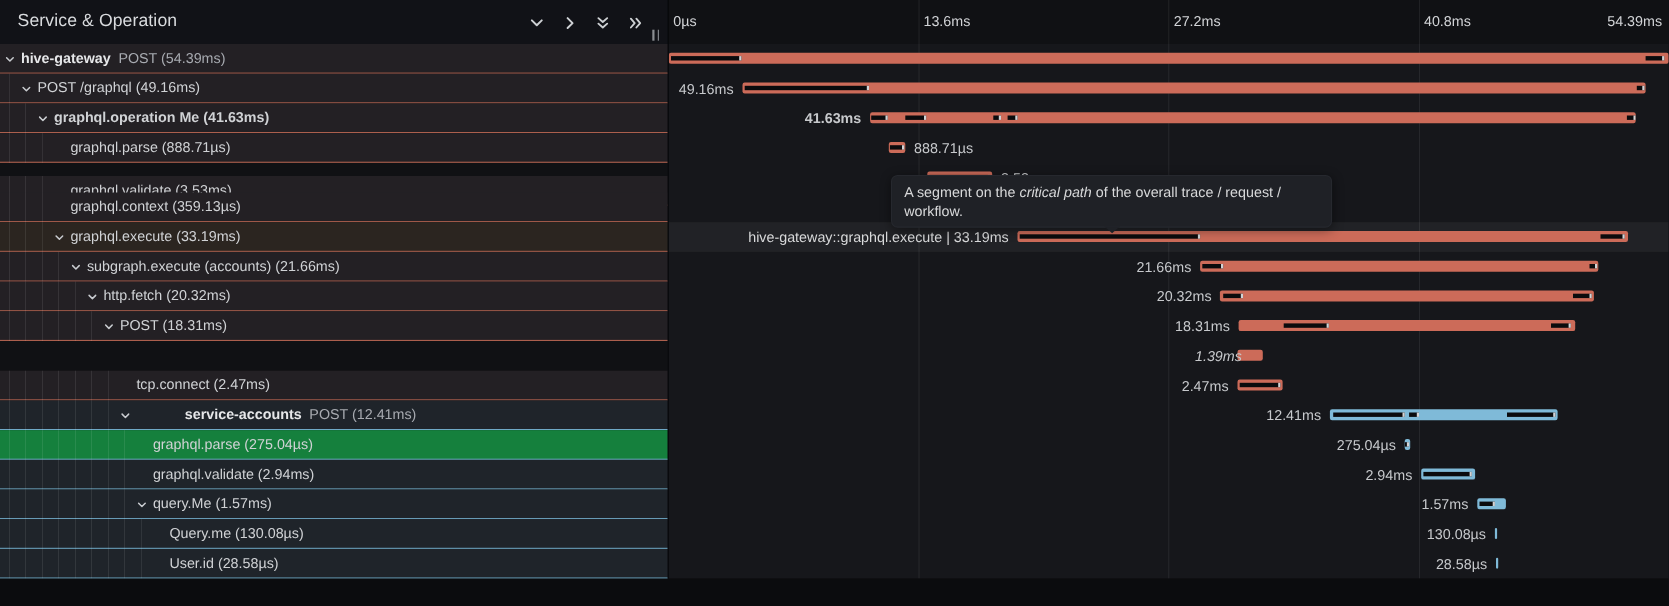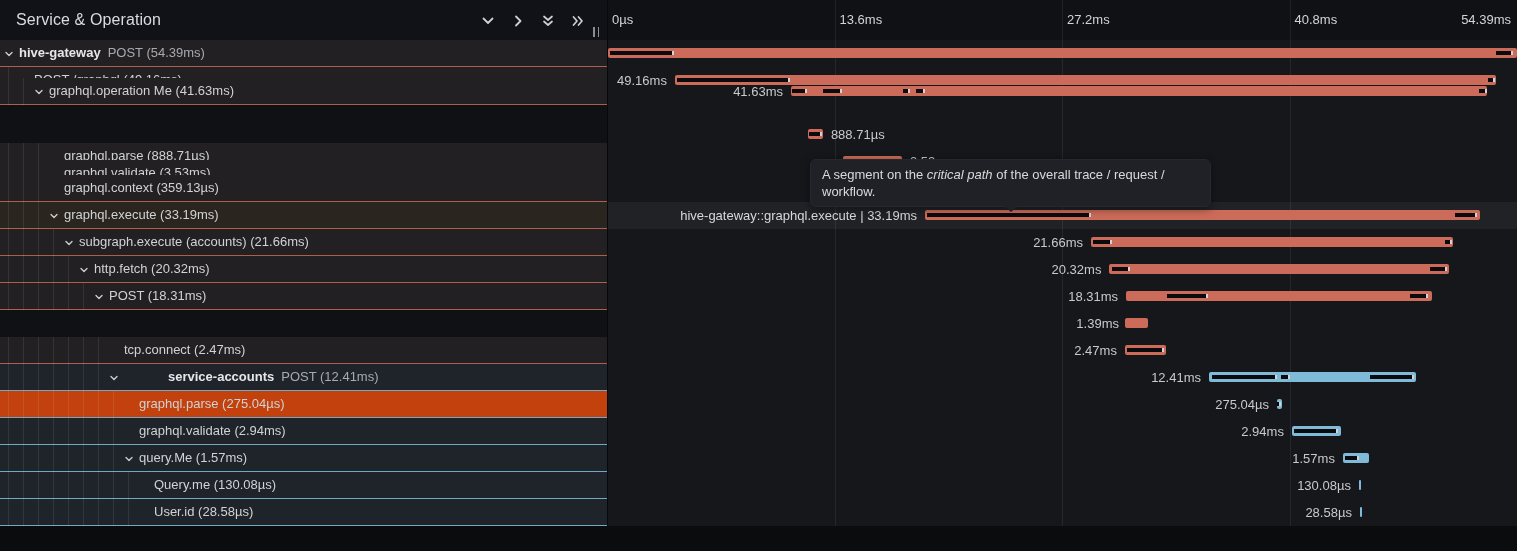--- a/index.html
+++ b/index.html
@@ -141,21 +141,21 @@
           <div class="tree-label" style="left: 34px;">POST /graphql (49.16ms)</div>
         </div>
         <div class="bar" style="left: 674.9px; width: 821.6px; background: rgb(204, 107, 89);">
           <div class="crit" style="left: 2.2px; width: 113px; background: rgb(11, 11, 13);"></div>
           <div class="crit-cap" style="left: 113.2px;"></div>
           <div class="crit" style="left: 813.1px; width: 7px; background: rgb(11, 11, 13);"></div>
           <div class="crit-cap" style="left: 818.1px;"></div>
         </div>
         <div class="side-label" style="right: 850.1px;">49.16ms</div>
       </div>
-      <div class="row" style="top: 78px;">
+      <div class="row" style="top: 94px; font-weight: bold;">
         <div class="tree-cell" style="background: rgb(35, 32, 36); border-bottom-color: rgb(172, 95, 77);">
           <div class="guides" style="left: 8px; width: 16px;"></div>
           <div class="chev" style="left: 35px;">
             <svg width="8" height="8" viewBox="0 0 8 8">
               <polyline points="1,2.5 4,5.5 7,2.5" fill="none" stroke="#c9ccd0" stroke-width="1.4" stroke-linecap="round" stroke-linejoin="round"></polyline>
             </svg>
           </div>
           <div class="tree-label" style="left: 49px;">graphql.operation Me (41.63ms)</div>
         </div>
         <div class="bar" style="left: 791px; width: 695.7px; background: rgb(204, 107, 89);">
@@ -166,21 +166,21 @@
           <div class="crit" style="left: 112px; width: 7px; background: rgb(11, 11, 13);"></div>
           <div class="crit-cap" style="left: 117px;"></div>
           <div class="crit" style="left: 125px; width: 9px; background: rgb(11, 11, 13);"></div>
           <div class="crit-cap" style="left: 132px;"></div>
           <div class="crit" style="left: 687.9px; width: 8px; background: rgb(11, 11, 13);"></div>
           <div class="crit-cap" style="left: 693.9px;"></div>
         </div>
         <div class="side-label" style="right: 734px;">41.63ms</div>
       </div>
       <div class="row" style="top: 121px;">
-        <div class="tree-cell" style="background: rgb(35, 32, 36); border-bottom-color: rgb(172, 95, 77); margin-top: 22px;">
+        <div class="tree-cell" style="background: rgb(35, 32, 36); border-bottom-color: rgb(172, 95, 77);">
           <div class="guides" style="left: 8px; width: 31px;"></div>
           <div class="tree-label" style="left: 64px;">graphql.parse (888.71µs)</div>
         </div>
         <div class="bar" style="left: 808.1px; width: 14.9px; background: rgb(204, 107, 89);">
           <div class="crit" style="left: 1px; width: 12.9px; background: rgb(11, 11, 13);"></div>
           <div class="crit-cap" style="left: 11.9px;"></div>
         </div>
         <div class="side-label" style="left: 830.9px;">888.71µs</div>
       </div>
       <div class="row" style="top: 148px;">
@@ -269,21 +269,21 @@
         <div class="bar" style="left: 1126.1px; width: 306px; background: rgb(204, 107, 89);">
           <div class="crit" style="left: 40.8px; width: 41.1px; background: rgb(11, 11, 13);"></div>
           <div class="crit-cap" style="left: 79.9px;"></div>
           <div class="crit" style="left: 283.8px; width: 18px; background: rgb(11, 11, 13);"></div>
           <div class="crit-cap" style="left: 299.8px;"></div>
         </div>
         <div class="side-label" style="right: 398.9px;">18.31ms</div>
       </div>
       <div class="row" style="top: 310px;">
         <div class="bar" style="left: 1124.9px; width: 23.2px; background: rgb(204, 107, 89);"></div>
-        <div class="side-label" style="right: 398px;">1.39ms</div>
+        <div class="side-label" style="right: 388px; font-style: italic;">1.39ms</div>
       </div>
       <div class="row" style="top: 337px;">
         <div class="tree-cell" style="background: rgb(35, 32, 36); border-bottom-color: rgb(172, 95, 77);">
           <div class="guides" style="left: 8px; width: 91px;"></div>
           <div class="tree-label" style="left: 124px;">tcp.connect (2.47ms)</div>
         </div>
         <div class="bar" style="left: 1124.9px; width: 41.3px; background: rgb(204, 107, 89);">
           <div class="crit" style="left: 2px; width: 36.9px; background: rgb(11, 11, 13);"></div>
           <div class="crit-cap" style="left: 36.9px;"></div>
         </div>
@@ -303,21 +303,21 @@
           <div class="crit" style="left: 3px; width: 64.8px; background: rgb(11, 11, 13);"></div>
           <div class="crit-cap" style="left: 65.9px;"></div>
           <div class="crit" style="left: 72px; width: 8.7px; background: rgb(11, 11, 13);"></div>
           <div class="crit-cap" style="left: 78.7px;"></div>
           <div class="crit" style="left: 160.9px; width: 44px; background: rgb(11, 11, 13);"></div>
           <div class="crit-cap" style="left: 202.9px;"></div>
         </div>
         <div class="side-label" style="right: 316px;">12.41ms</div>
       </div>
       <div class="row" style="top: 391px;">
-        <div class="tree-cell" style="background: #c2410c; border-bottom-color: rgb(111, 169, 198);">
+        <div class="tree-cell" style="background: #15803d; border-bottom-color: rgb(111, 169, 198);">
           <div class="guides" style="left: 8px; width: 106px;"></div>
           <div class="tree-label" style="left: 139px;">graphql.parse (275.04µs)</div>
         </div>
         <div class="bar" style="left: 1277px; width: 4.6px; background: rgb(127, 186, 216);">
           <div class="crit" style="left: 0.3px; width: 3.8px; background: rgb(11, 11, 13);"></div>
           <div class="crit-cap" style="left: 2.2px;"></div>
         </div>
         <div class="side-label" style="right: 248px;">275.04µs</div>
       </div>
       <div class="row" style="top: 418px;">

